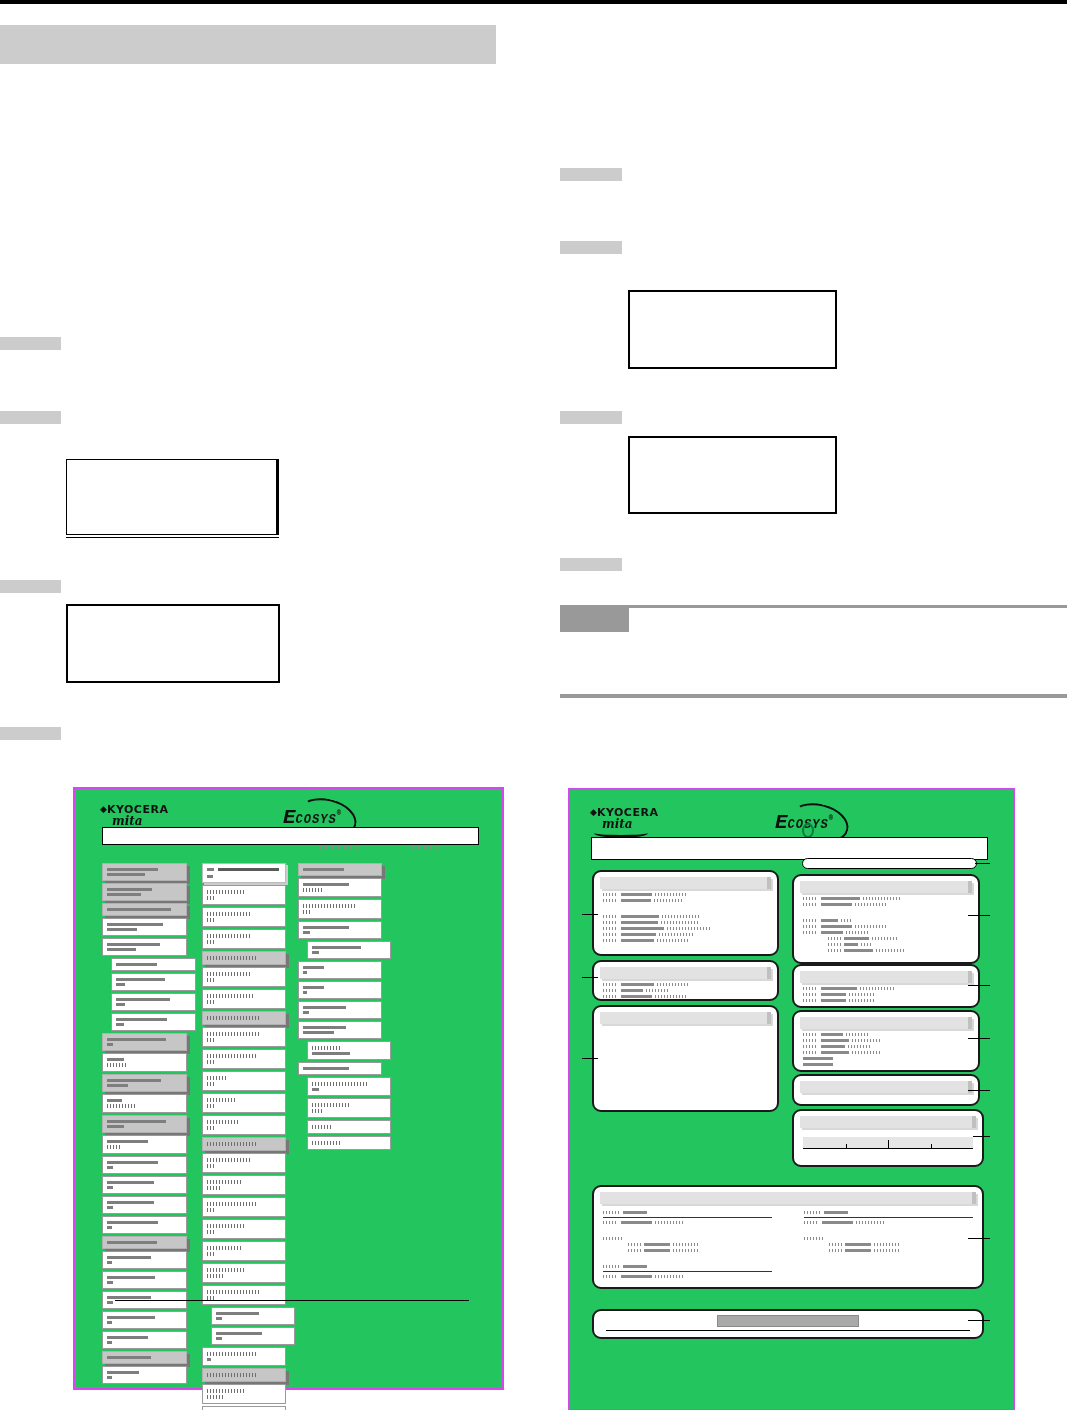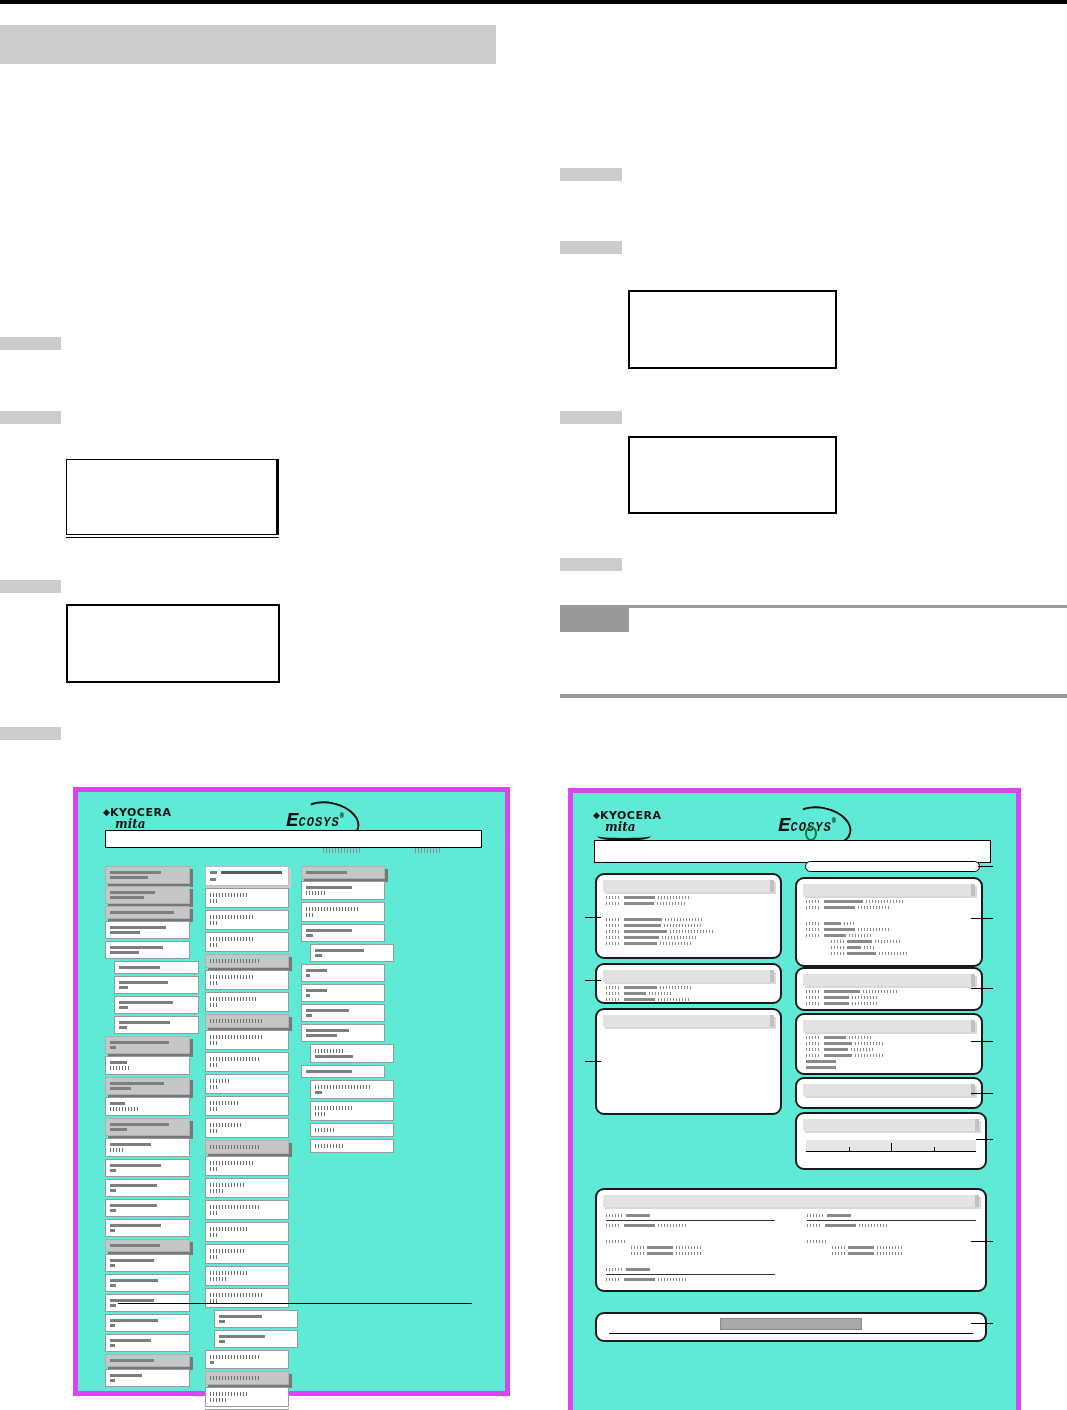--- a/index.html
+++ b/index.html
@@ -3,21 +3,21 @@
 <meta charset="utf-8">
 <style>
   html,body{margin:0;padding:0;background:#fff;}
   #stage{position:relative;width:1067px;height:1410px;background:#ffffff;overflow:hidden;
          font-family:"Liberation Sans",sans-serif;}
   .bar{position:absolute;}
   .dbox{position:absolute;background:#fff;}
   .dbox.thick{border:2px solid #000;}
   .dbox.shadowR{border:1px solid #000;border-right:3px solid #000;}
   .dbox.shadowR::after{content:"";position:absolute;left:-1px;right:-3px;bottom:-4px;height:1px;background:#000;}
-  .preview{position:absolute;background:#5eead4;border:5px solid #d946ef;}
+  .preview{position:absolute;background:#22c55e;border:2px solid #d946ef;}
   .tbar{position:absolute;border:1px solid #000;background:#fff;}
   .pill{position:absolute;border:1px solid #000;border-radius:6px;background:#fff;}
   .hrule{position:absolute;background:#000;}
   .callout{position:absolute;background:#000;}
   .dots-line{position:absolute;height:5px;background:repeating-linear-gradient(90deg,#8a8a8a 0 1px,transparent 1px 3px);}
   
   .mcol{position:absolute;display:flex;flex-direction:column;gap:2px;}
   .mitem{padding:2px 4px;}
   .mi{background:#fff;border:1px solid #9a9a9a;}
   .mh{background:#c6c6c6;border:1px solid #b0b0b0;box-shadow:3px 3px 0 #777;}

